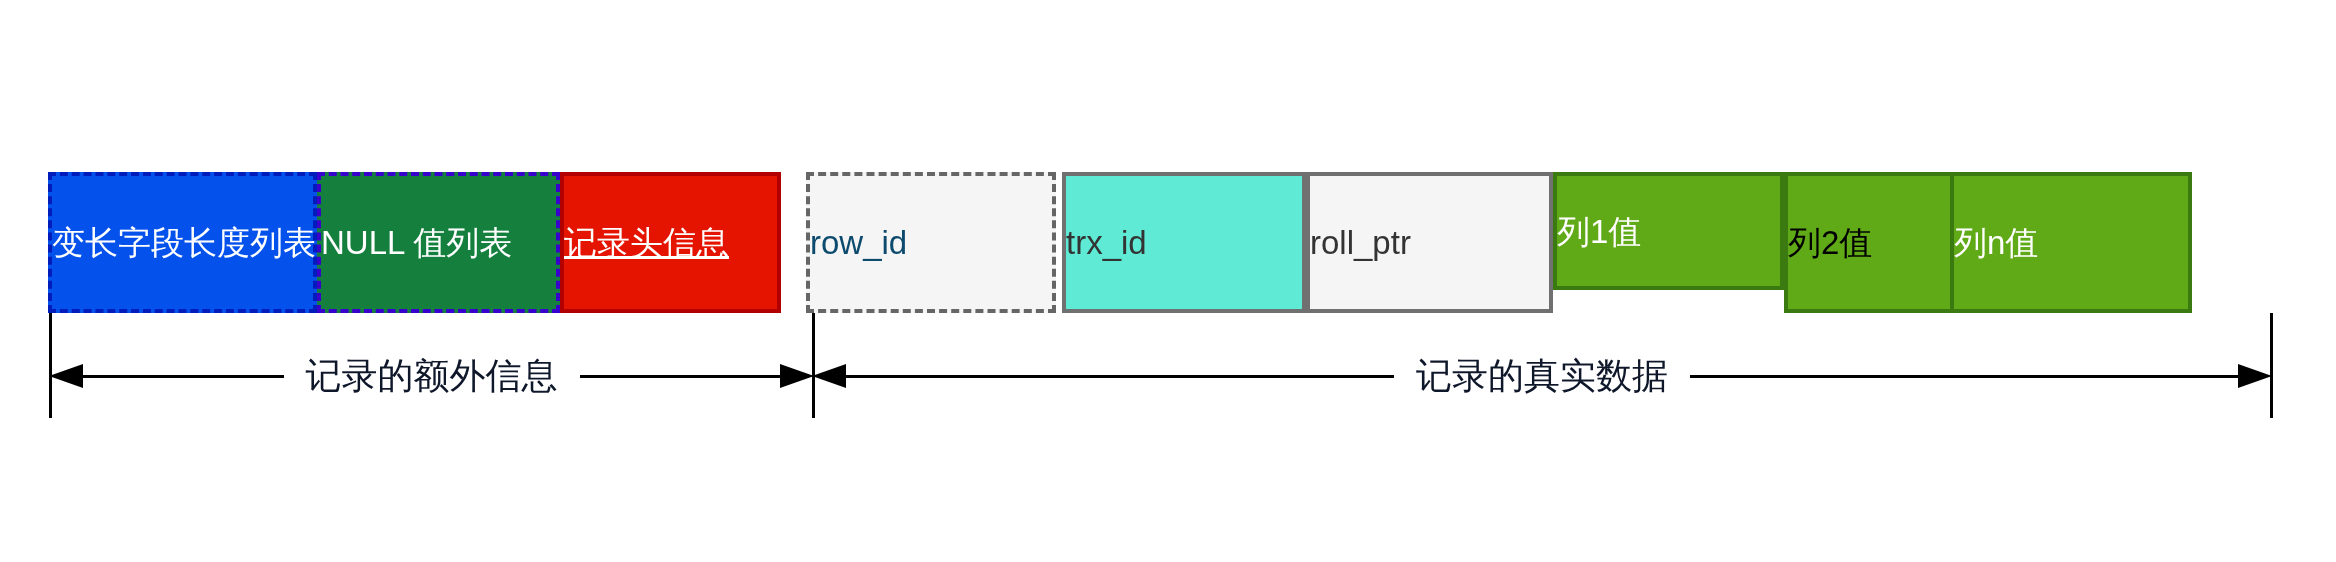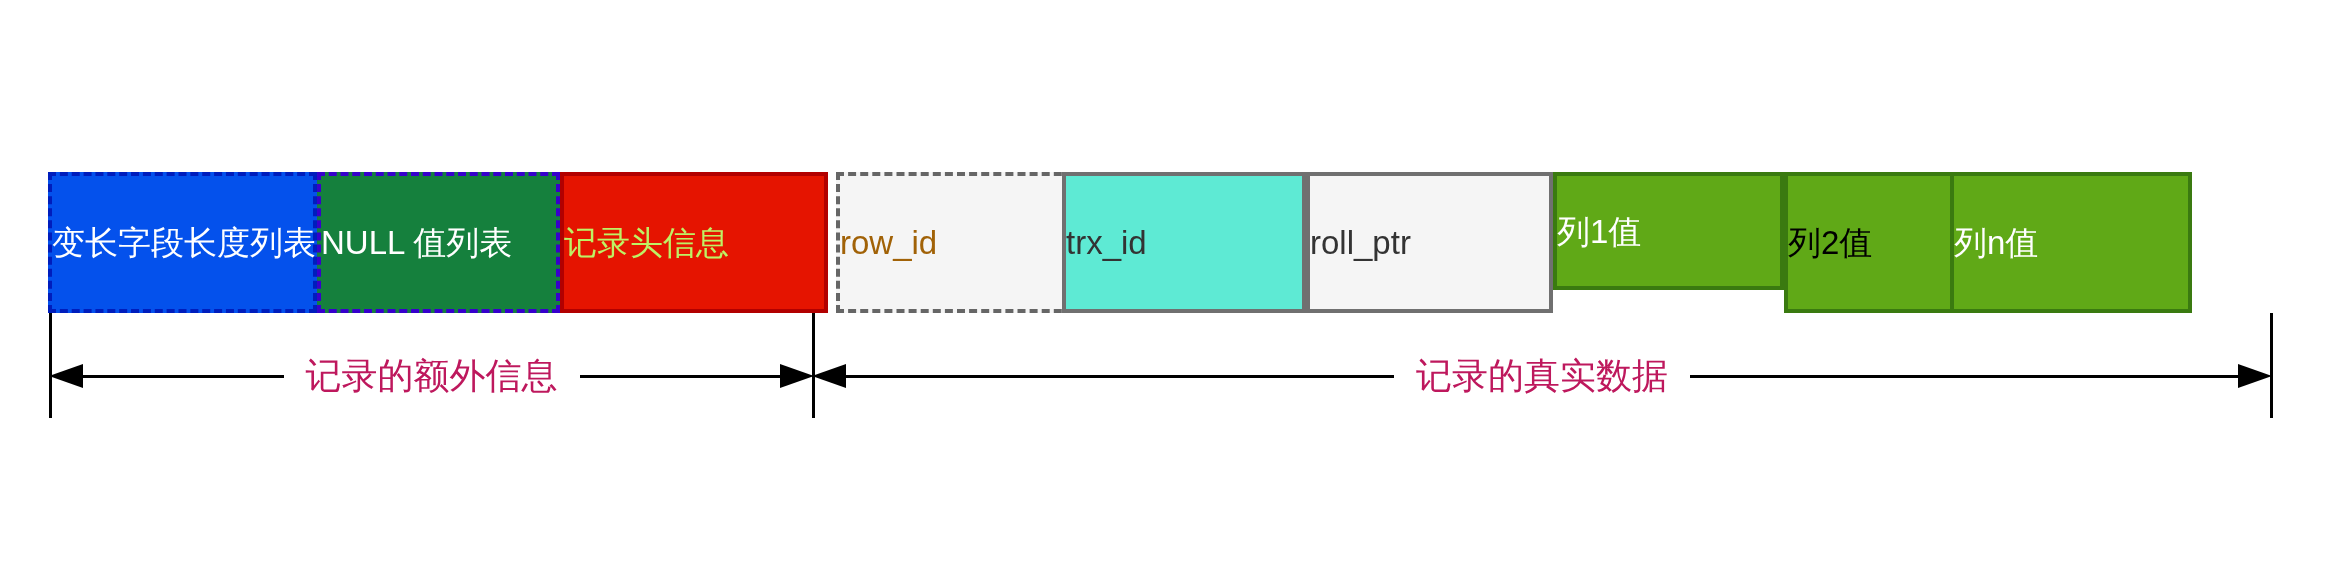--- a/index.html
+++ b/index.html
@@ -61,39 +61,39 @@
     border-left: 34px solid #000000;
   }
   .mlabel {
     position: absolute;
     left: 50%;
     top: 0;
     transform: translate(-50%, -50%);
     background: #ffffff;
     padding: 4px 22px;
     font-size: 36px;
-    color: #be185d;
+    color: #0f172a;
     white-space: nowrap;
   }
 </style>
 </head>
 <body>
 
 <div class="canvas">
   <div id="boxes">
       <div class="box" style="left: 48px; top: 172px; width: 269px; height: 141px; background: rgb(4, 81, 236); border: 4px dashed rgb(0, 29, 188); color: rgb(255, 255, 255);">
         <span>变长字段长度列表</span>
       </div>
       <div class="box" style="left: 317px; top: 172px; width: 243px; height: 141px; background: #15803d; border: 4px dashed rgb(55, 0, 204); color: rgb(255, 255, 255);">
         <span>NULL 值列表</span>
       </div>
-      <div class="box" style="left: 560px; top: 172px; width: 268px; height: 141px; background: rgb(229, 20, 0); border: 4px solid rgb(178, 0, 0); color: #bef264;">
+      <div class="box" style="left: 560px; top: 172px; width: 221px; height: 141px; background: rgb(229, 20, 0); border: 4px solid rgb(178, 0, 0); color: #ffffff; text-decoration: underline;">
         <span>记录头信息</span>
       </div>
-      <div class="box" style="left: 836px; top: 172px; width: 250px; height: 141px; background: rgb(245, 245, 245); border: 4px dashed rgb(102, 102, 102); color: #a16207;">
+      <div class="box" style="left: 806px; top: 172px; width: 250px; height: 141px; background: rgb(245, 245, 245); border: 4px dashed rgb(102, 102, 102); color: #0c4a6e;">
         <span>row_id</span>
       </div>
       <div class="box" style="left: 1062px; top: 172px; width: 244px; height: 141px; background: #5eead4; border: 4px solid rgb(112, 112, 112); color: rgb(51, 51, 51);">
         <span>trx_id</span>
       </div>
       <div class="box" style="left: 1306px; top: 172px; width: 247px; height: 141px; background: rgb(245, 245, 245); border: 4px solid rgb(112, 112, 112); color: rgb(51, 51, 51);">
         <span>roll_ptr</span>
       </div>
       <div class="box" style="left: 1553px; top: 172px; width: 231px; height: 118px; background: rgb(96, 169, 23); border: 4px solid rgb(58, 122, 16); color: rgb(255, 255, 255);">
         <span>列1值</span>

